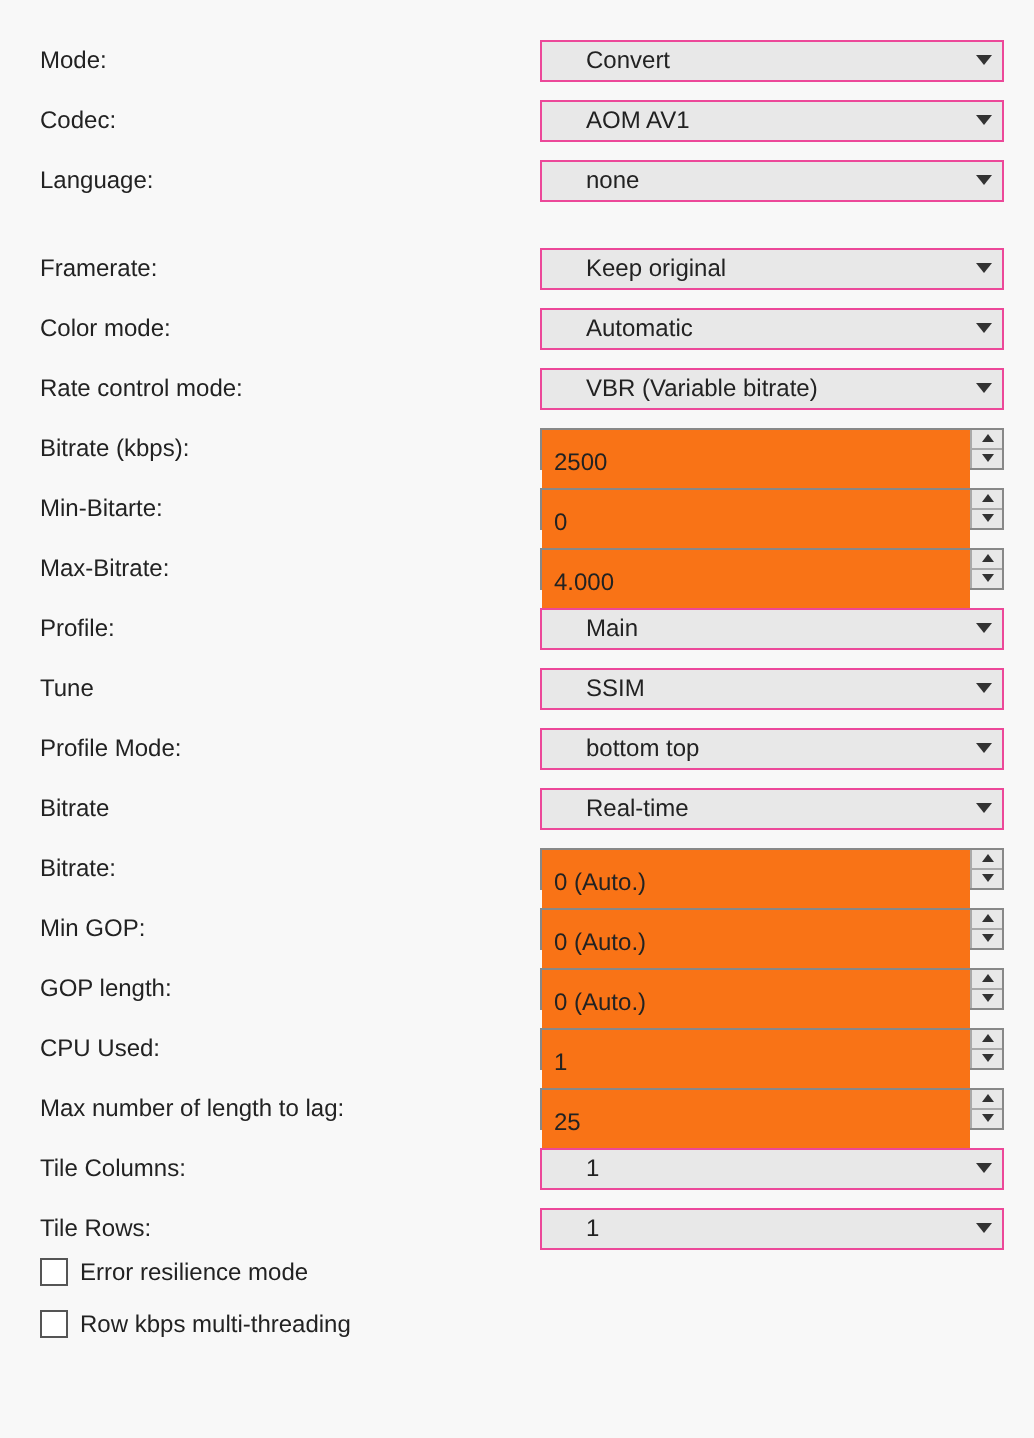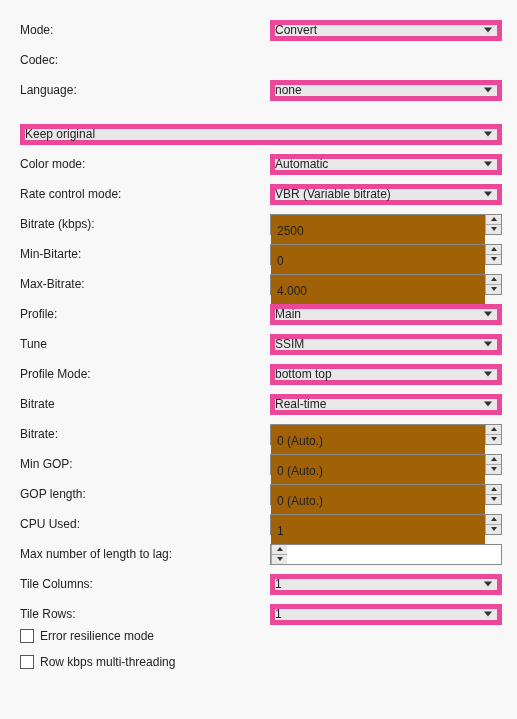--- a/index.html
+++ b/index.html
@@ -23,25 +23,25 @@
     width: 250px;
     flex-shrink: 0;
   }
   .ctrl-col {
     flex: 1;
     display: flex;
   }
   .dropdown {
     flex: 1;
     height: 21px;
-    border: 5px solid #ec4899;
+    border: 1px solid #ec4899;
     background: #e8e8e8;
     display: flex;
     align-items: center;
-    padding: 0 0;
+    padding: 0 22px;
     position: relative;
     cursor: default;
   }
   .dropdown .arrow {
     position: absolute;
     right: 5px;
     top: 50%;
     transform: translateY(-50%);
     width: 0; height: 0;
     border-left: 4px solid transparent;
@@ -54,21 +54,21 @@
     border: 1px solid #888;
     background: #fff;
     display: flex;
     align-items: stretch;
   }
   .spinner .val {
     flex: 1;
     padding: 16px 6px;
     display: flex;
     align-items: center;
-    background: #a16207;
+    background: #f97316;
   }
   .spinner .btns {
     width: 16px;
     border-left: 1px solid #aaa;
     display: flex;
     flex-direction: column;
     background: #e8e8e8;
   }
   .spinner .btns div {
     flex: 1;
@@ -105,34 +105,41 @@
   <div class="label-col">Mode:</div>
   <div class="ctrl-col">
       <div class="dropdown">
         <span>Convert</span>
         <span class="arrow"></span>
       </div>
     </div>
 </div>
 <div class="row">
   <div class="label-col">Codec:</div>
+  <div class="ctrl-col">
+      <div class="dropdown">
+        <span>AOM AV1</span>
+        <span class="arrow"></span>
+      </div>
+    </div>
 </div>
 <div class="row">
   <div class="label-col">Language:</div>
   <div class="ctrl-col">
       <div class="dropdown">
         <span>none</span>
         <span class="arrow"></span>
       </div>
     </div>
 </div>
 
 <div class="spacer"></div>
 
 <div class="row">
+  <div class="label-col">Framerate:</div>
   <div class="ctrl-col">
       <div class="dropdown">
         <span>Keep original</span>
         <span class="arrow"></span>
       </div>
     </div>
 </div>
 <div class="row">
   <div class="label-col">Color mode:</div>
   <div class="ctrl-col">
@@ -296,20 +303,21 @@
             <span class="adn"></span>
           </div>
         </div>
       </div>
     </div>
 </div>
 <div class="row">
   <div class="label-col">Max number of length to lag:</div>
   <div class="ctrl-col">
       <div class="spinner">
+        <div class="val">25</div>
         <div class="btns">
           <div>
             <span class="aup"></span>
           </div>
           <div>
             <span class="adn"></span>
           </div>
         </div>
       </div>
     </div>

